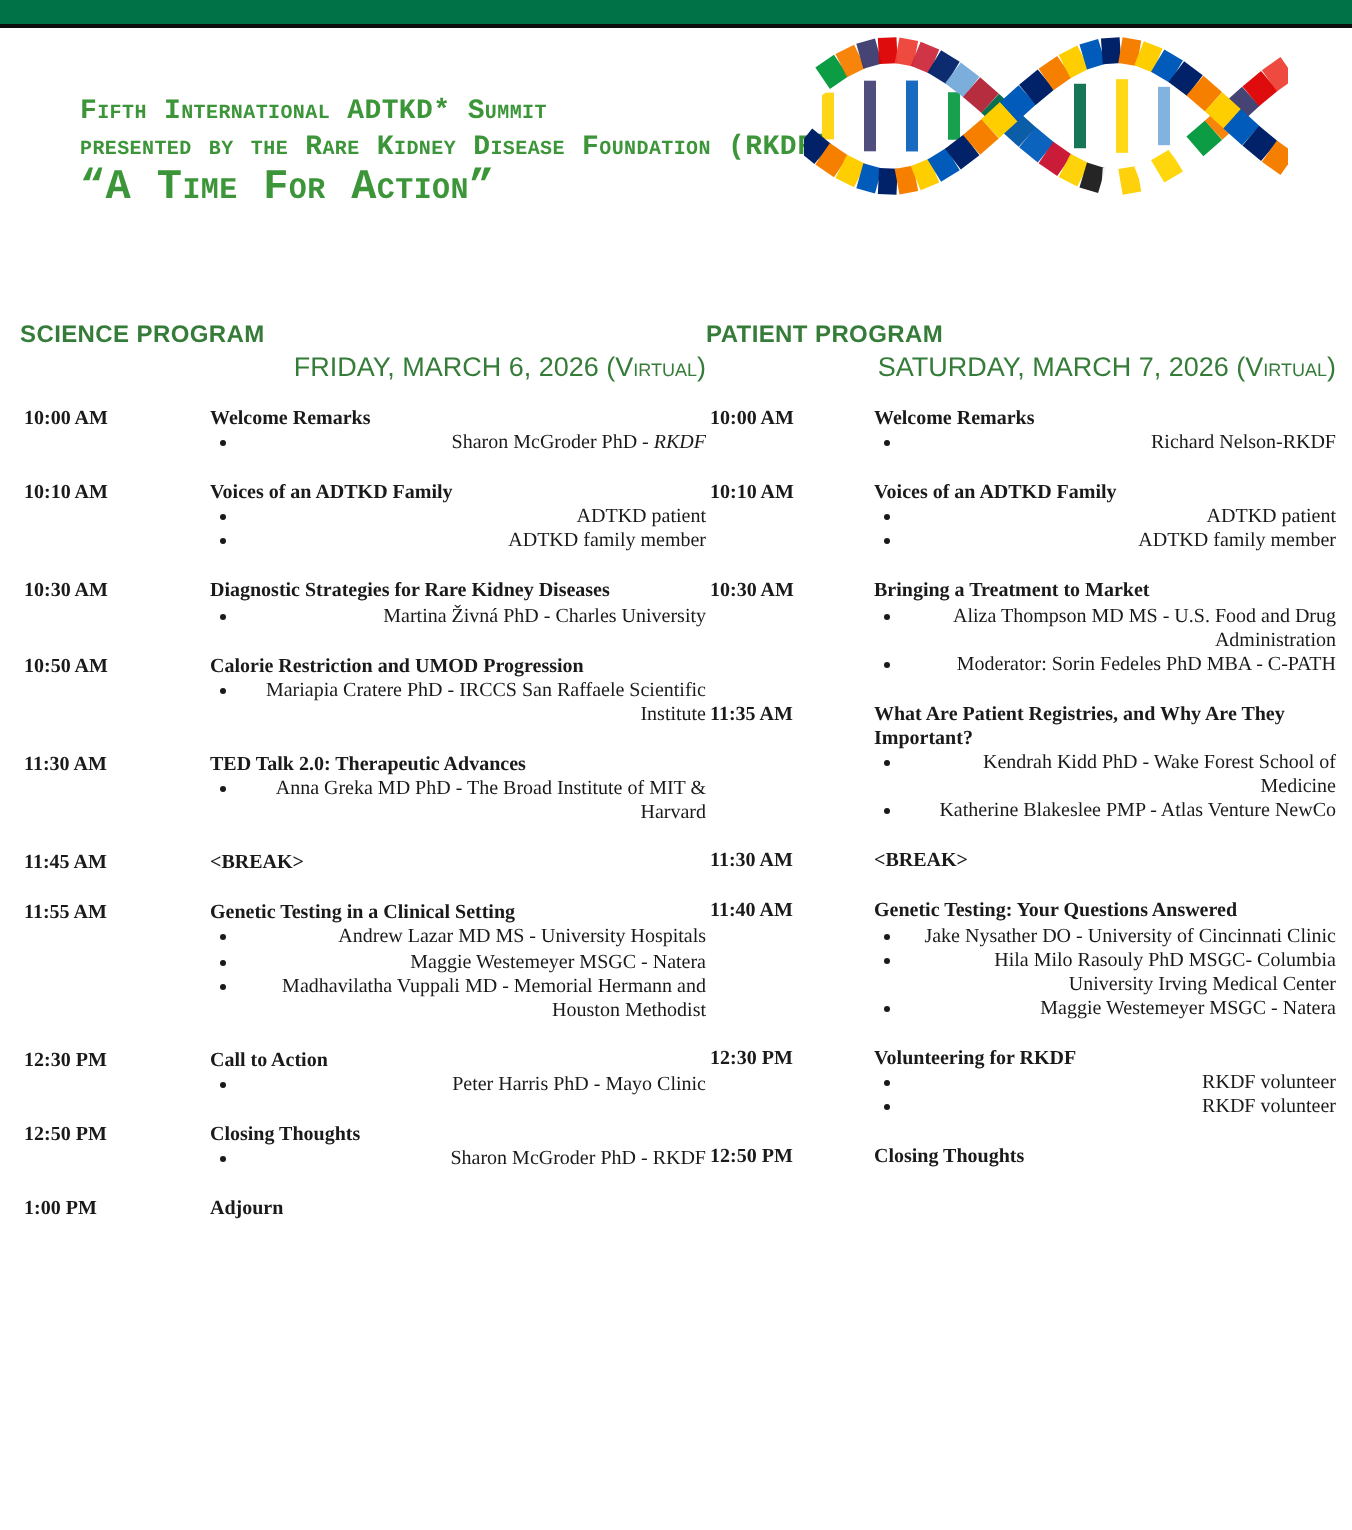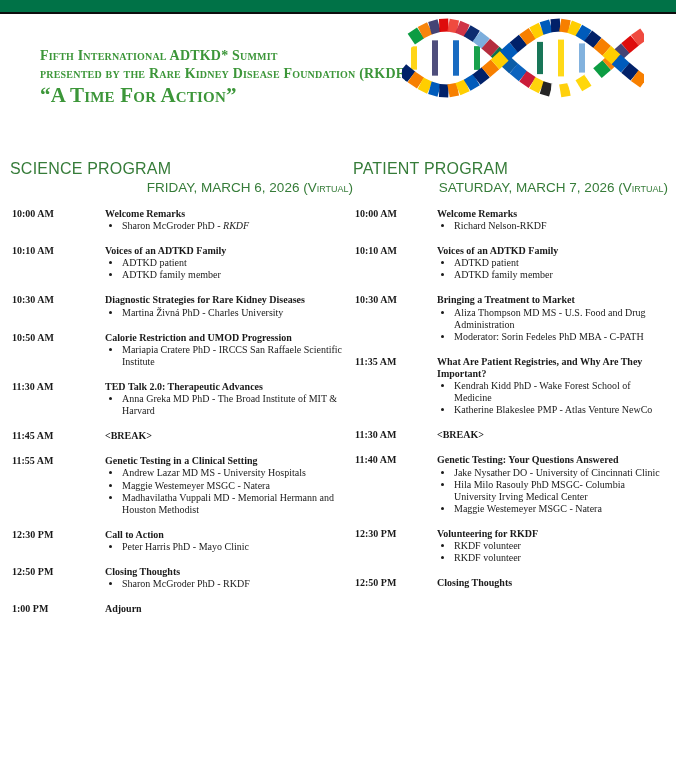--- a/index.html
+++ b/index.html
@@ -4,44 +4,44 @@
 <style>
   html,body{margin:0;padding:0;}
   body{
     width:676px;height:765px;background:#ffffff;position:relative;overflow:hidden;
     font-family:"Liberation Serif", serif;color:#1a1a1a;
   }
   .topbar{height:12px;background:var(--bar-green,#007247);}
   .toprule{height:2px;background:#0d0d0d;}
 
   .masthead{position:relative;padding:34px 0 0 40px;height:88px;}
-  .m-line{font-family:Liberation Serif, serif;font-weight:bold;
+  .m-line{font-family:Liberation Mono, monospace;font-weight:bold;
           font-variant:small-caps;color:var(--mast-green,#3c9639);}
   .m1{font-size:14px;letter-spacing:.2px;}
   .m2{font-size:21px;margin-top:1px;letter-spacing:.2px;}
   .m3{font-size:14px;margin-top:2px;letter-spacing:.2px;}
   .dna{position:absolute;right:32px;top:-6px;width:242px;height:96px;}
 
   .programs{display:flex;margin-top:24px;padding-left:10px;}
   .col-left{width:343px;flex:none;}
   .col-right{flex:1;padding-right:8px;}
-  .prog-title{font-family:"Liberation Sans", sans-serif;font-weight:normal;
-              font-size:16px;color:var(--prog-green,#367c39);letter-spacing:.2px;}
+  .prog-title{font-family:"Liberation Sans", sans-serif;font-weight:bold;
+              font-size:12px;color:var(--prog-green,#367c39);letter-spacing:.2px;}
   .prog-date{font-family:"Liberation Sans", sans-serif;font-size:13.5px;
              color:var(--prog-green,#367c39);margin-top:2px;text-align:right;}
   .prog-date .sc{font-variant:small-caps;}
 
   .sessions{margin-top:13px;display:flex;flex-direction:column;gap:13px;}
   .session{display:flex;font-size:10px;line-height:1.21;}
   .s-time{flex:none;font-weight:bold;}
   .col-left .s-time{width:93px;padding-left:2px;}
   .col-right .s-time{width:82px;padding-left:2px;}
   .s-body{flex:1;}
   .s-title{font-weight:bold;}
-  .s-body ul{margin:0;padding-left:17px;list-style:disc;}
+  .s-body ul{margin:0;padding-left:17px;list-style:disc;text-align:right;}
   .s-body li{margin:0;padding:0;}
   .s-body em{font-style:italic;}
 </style>
 </head>
 <body style="--bar-green: #007247; --mast-green: #3c9639; --prog-green: #367c39;">
 
 <div class="topbar"></div>
 <div class="toprule"></div>
 
 <div class="masthead">

